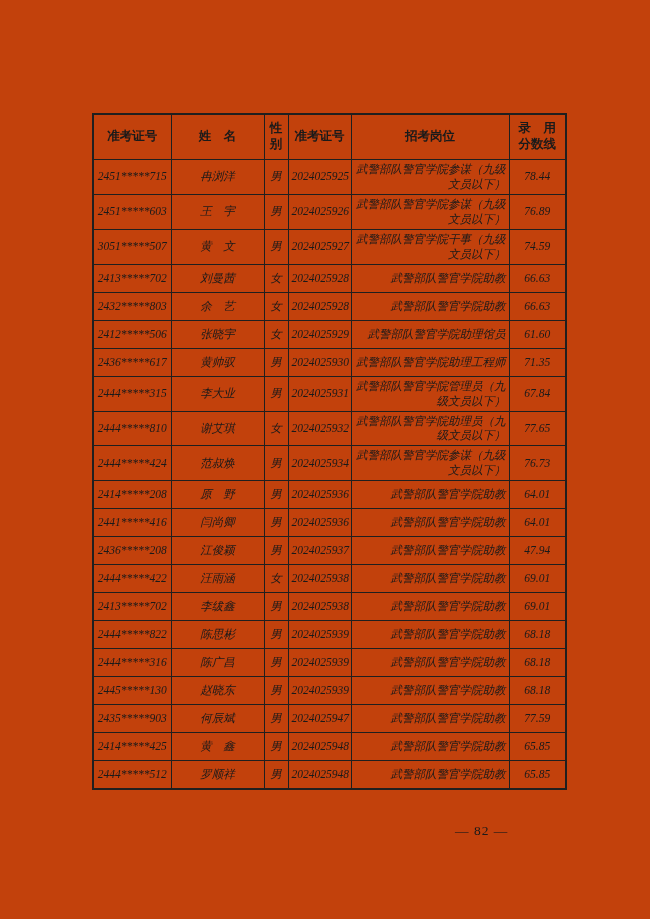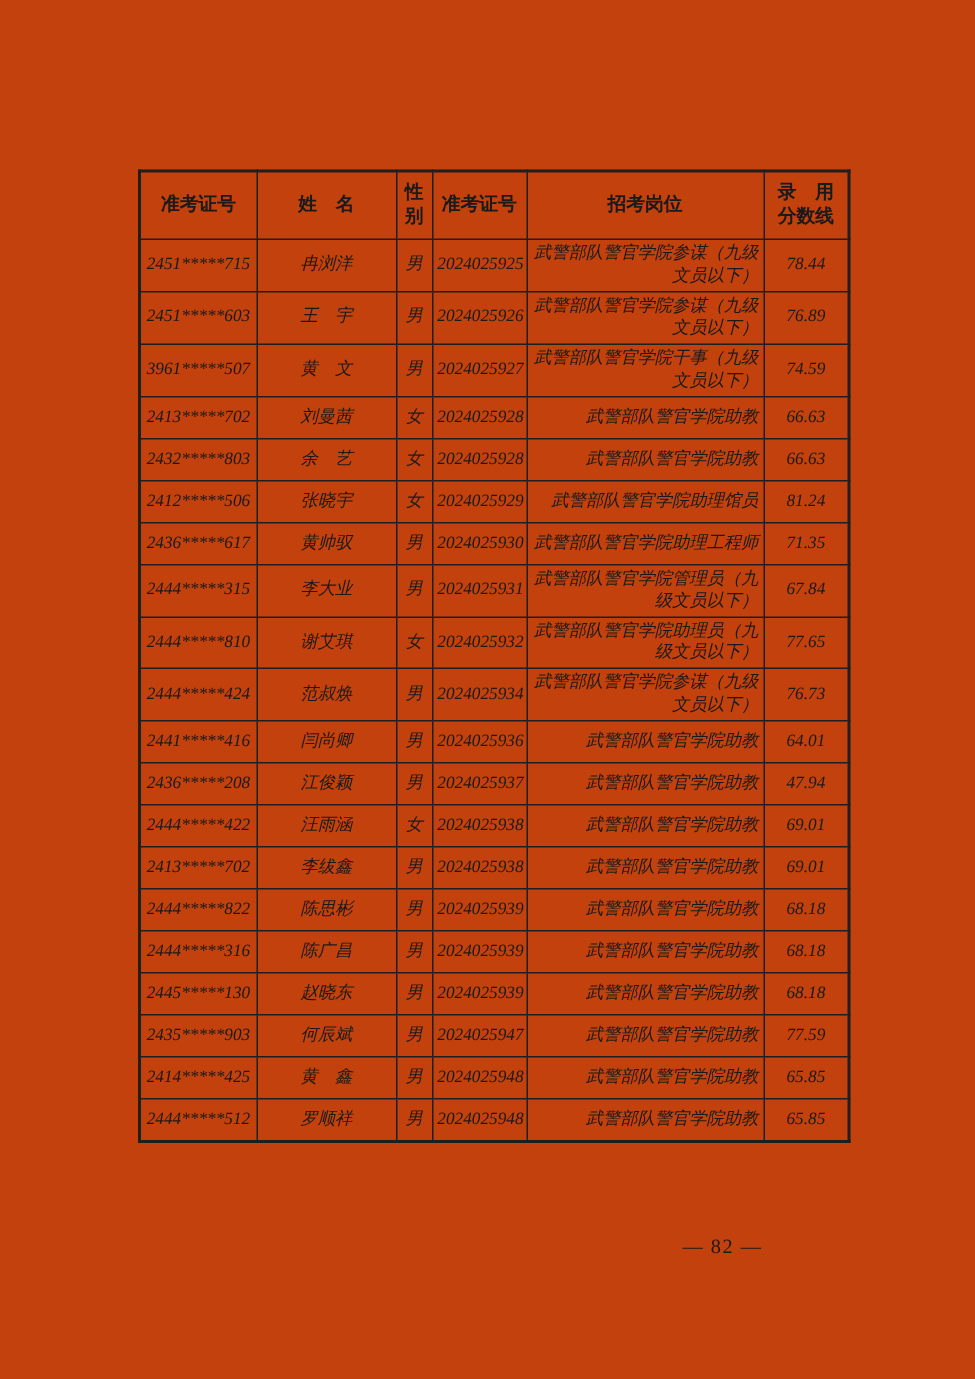--- a/index.html
+++ b/index.html
@@ -118,21 +118,21 @@
         </tr>
         <tr>
           <td class="num">2451*****603</td>
           <td>王　宇</td>
           <td>男</td>
           <td class="num">2024025926</td>
           <td class="pos">武警部队警官学院参谋（九级文员以下）</td>
           <td class="num">76.89</td>
         </tr>
         <tr>
-          <td class="num">3961*****507</td>
+          <td class="num">3051*****507</td>
           <td>黄　文</td>
           <td>男</td>
           <td class="num">2024025927</td>
           <td class="pos">武警部队警官学院干事（九级文员以下）</td>
           <td class="num">74.59</td>
         </tr>
         <tr>
           <td class="num">2413*****702</td>
           <td>刘曼茜</td>
           <td>女</td>
@@ -147,21 +147,21 @@
           <td class="num">2024025928</td>
           <td class="pos">武警部队警官学院助教</td>
           <td class="num">66.63</td>
         </tr>
         <tr>
           <td class="num">2412*****506</td>
           <td>张晓宇</td>
           <td>女</td>
           <td class="num">2024025929</td>
           <td class="pos">武警部队警官学院助理馆员</td>
-          <td class="num">81.24</td>
+          <td class="num">61.60</td>
         </tr>
         <tr>
           <td class="num">2436*****617</td>
           <td>黄帅驭</td>
           <td>男</td>
           <td class="num">2024025930</td>
           <td class="pos">武警部队警官学院助理工程师</td>
           <td class="num">71.35</td>
         </tr>
         <tr>
@@ -182,20 +182,28 @@
         </tr>
         <tr>
           <td class="num">2444*****424</td>
           <td>范叔焕</td>
           <td>男</td>
           <td class="num">2024025934</td>
           <td class="pos">武警部队警官学院参谋（九级文员以下）</td>
           <td class="num">76.73</td>
         </tr>
         <tr>
+          <td class="num">2414*****208</td>
+          <td>原　野</td>
+          <td>男</td>
+          <td class="num">2024025936</td>
+          <td class="pos">武警部队警官学院助教</td>
+          <td class="num">64.01</td>
+        </tr>
+        <tr>
           <td class="num">2441*****416</td>
           <td>闫尚卿</td>
           <td>男</td>
           <td class="num">2024025936</td>
           <td class="pos">武警部队警官学院助教</td>
           <td class="num">64.01</td>
         </tr>
         <tr>
           <td class="num">2436*****208</td>
           <td>江俊颖</td>

